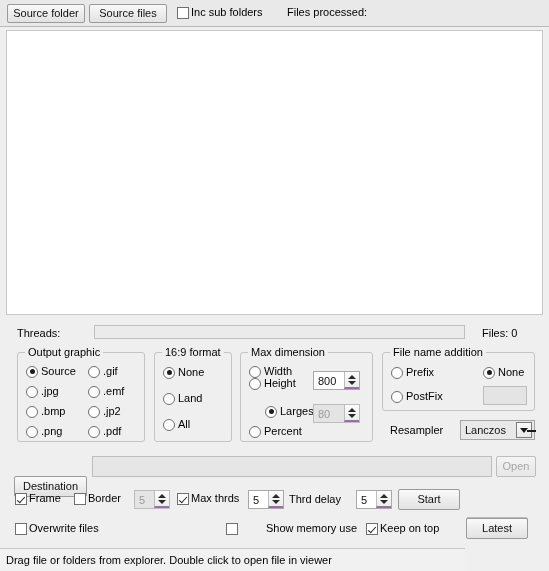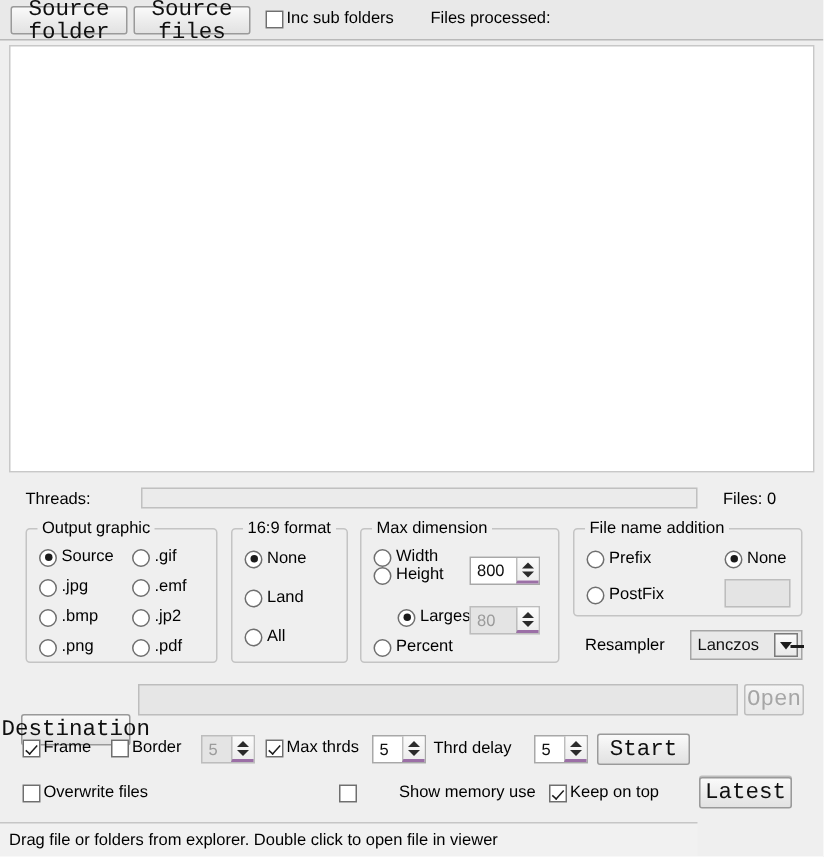--- a/index.html
+++ b/index.html
@@ -29,22 +29,22 @@
     width: 549px; height: 27px;
     background: #e9e9e9;
     border-bottom: 1px solid #b9b9b9;
     box-sizing: border-box;
   }
   .btn {
     background: linear-gradient(#fafafa, #ececec 55%, #e2e2e2);
     border: 1px solid #9a9a9a;
     border-radius: 2px;
     color: #101010;
-    font-family: Liberation Mono, monospace;
-    font-size: 15px;
+    font-family: Liberation Sans, sans-serif;
+    font-size: 11px;
     text-align: center;
     line-height: 1;
     padding: 0;
     box-sizing: border-box;
     display: flex;
     align-items: center;
     justify-content: center;
     cursor: default;
   }
   .btn.disabled {

